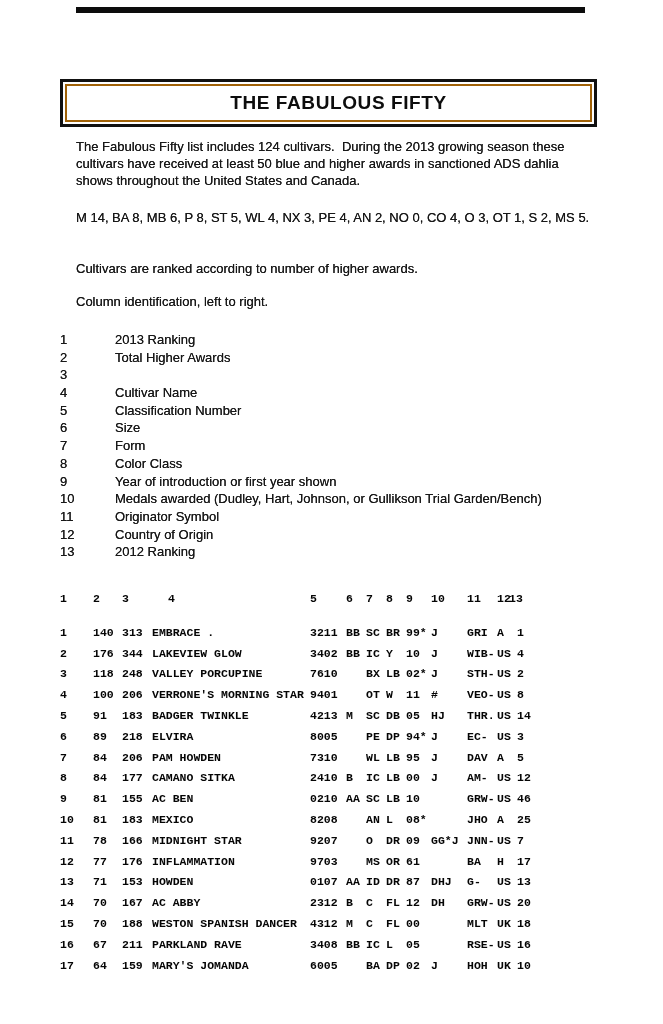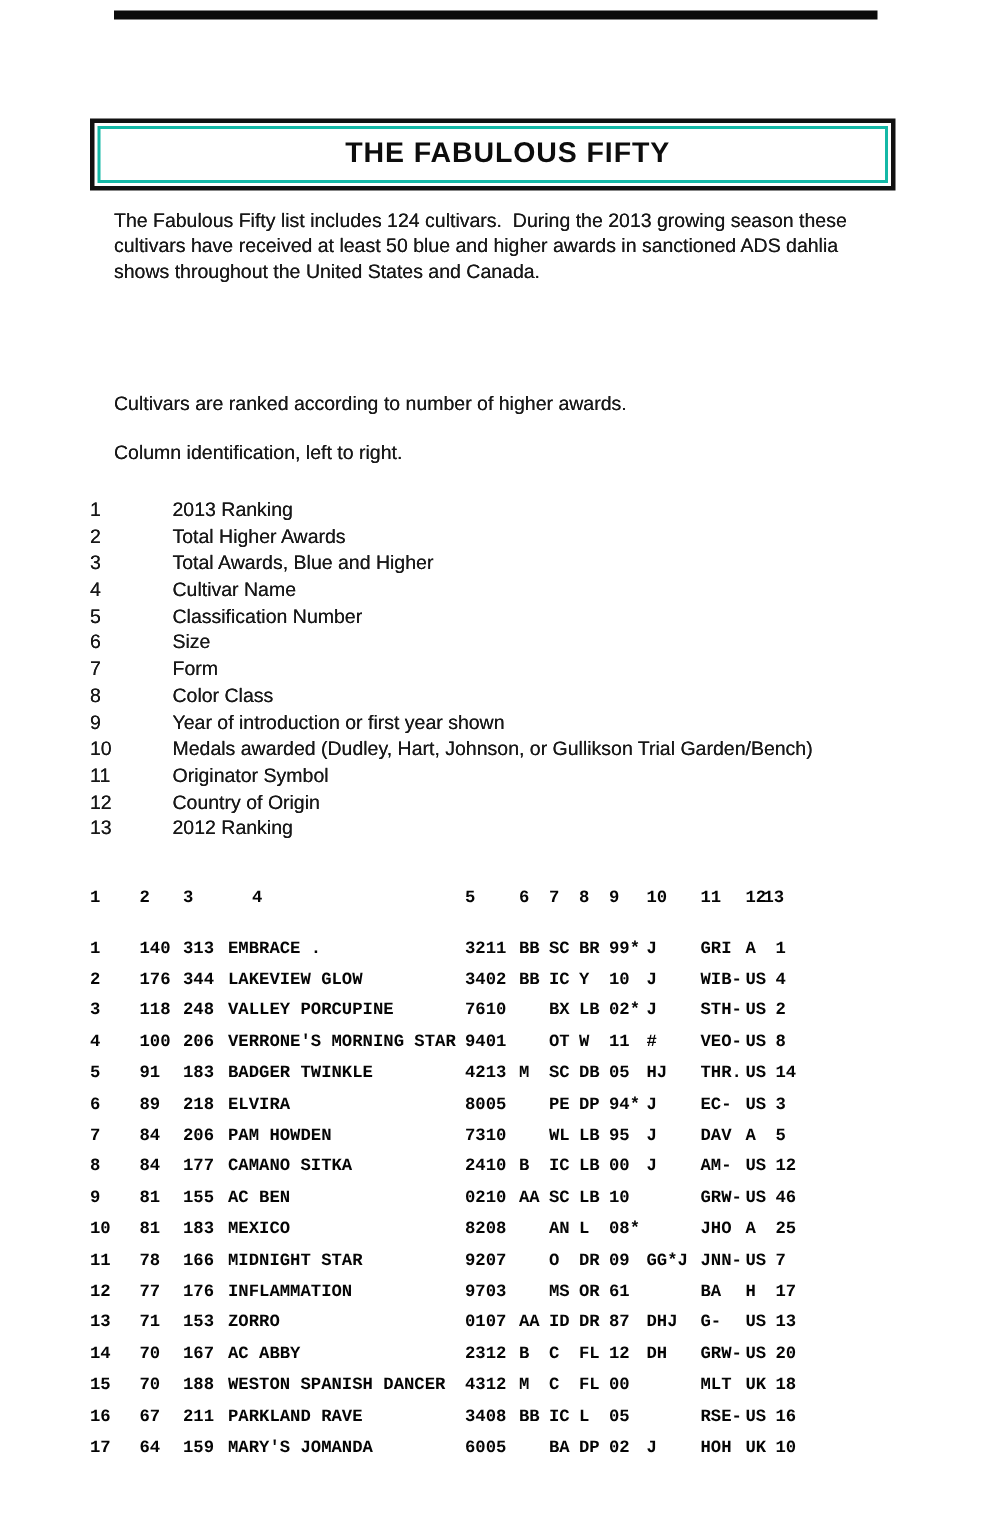--- a/index.html
+++ b/index.html
@@ -4,21 +4,21 @@
 <style>
   html,body{margin:0;padding:0;background:#ffffff;}
   body{width:663px;height:1024px;overflow:hidden;}
   .page{position:relative;width:663px;height:1024px;background:#ffffff;
         font-family:"Liberation Sans",sans-serif;color:#161616;}
 
   .top-bar{position:absolute;left:76px;top:7px;width:509px;height:6px;background:#0c0c0c;}
 
   .title-box{position:absolute;left:60px;top:79px;width:537px;height:48px;
              box-sizing:border-box;border:3px solid #111;padding:2px;}
-  .title-inner{box-sizing:border-box;border:2px solid #14b8a6;height:100%;
+  .title-inner{box-sizing:border-box;border:2px solid #a16207;height:100%;
                display:flex;align-items:center;justify-content:center;padding-left:20px;}
   .title-inner h1{margin:0;font-size:19px;font-weight:700;letter-spacing:.6px;color:#0d0d0d;}
 
   .para,.single{position:absolute;left:76px;font-size:13px;line-height:17px;
                 color:#181818;text-shadow:0 0 .3px #222;}
   .para div{white-space:pre;}
   .p1{top:138px;}
   .p2{top:209px;}
   .note{top:260px;}
   .colid{top:293px;text-align:center;}
@@ -52,38 +52,38 @@
     </div>
   </div>
 
   <div class="para p1">
     <div>The Fabulous Fifty list includes 124 cultivars.  During the 2013 growing season these</div>
     <div>cultivars have received at least 50 blue and higher awards in sanctioned ADS dahlia</div>
     <div>shows throughout the United States and Canada.</div>
   </div>
 
   <div class="para p2">
+    <div>M 14, BA 8, MB 6, P 8, ST 5, WL 4, NX 3, PE 4, AN 2, NO 0, CO 4, O 3, OT 1, S 2, MS 5.</div>
   </div>
 
   <div class="single note">Cultivars are ranked according to number of higher awards.</div>
 
   <div class="single colid">Column identification, left to right.</div>
 
   <div class="list">
       <div class="def-row">
         <span class="def-num">1</span>
         <span class="def-label">2013 Ranking</span>
       </div>
       <div class="def-row">
         <span class="def-num">2</span>
         <span class="def-label">Total Higher Awards</span>
       </div>
       <div class="def-row">
         <span class="def-num">3</span>
-        <span class="def-label">Total Awards, Blue and Higher</span>
       </div>
       <div class="def-row">
         <span class="def-num">4</span>
         <span class="def-label">Cultivar Name</span>
       </div>
       <div class="def-row">
         <span class="def-num">5</span>
         <span class="def-label">Classification Number</span>
       </div>
       <div class="def-row">
@@ -313,21 +313,21 @@
         <span class="cell">61</span>
         <span class="cell"></span>
         <span class="cell">BA</span>
         <span class="cell">H</span>
         <span class="cell">17</span>
       </div>
       <div class="trow">
         <span class="cell">13</span>
         <span class="cell">71</span>
         <span class="cell">153</span>
-        <span class="cell">ZORRO</span>
+        <span class="cell">HOWDEN</span>
         <span class="cell">0107</span>
         <span class="cell">AA</span>
         <span class="cell">ID</span>
         <span class="cell">DR</span>
         <span class="cell">87</span>
         <span class="cell">DHJ</span>
         <span class="cell">G-</span>
         <span class="cell">US</span>
         <span class="cell">13</span>
       </div>

